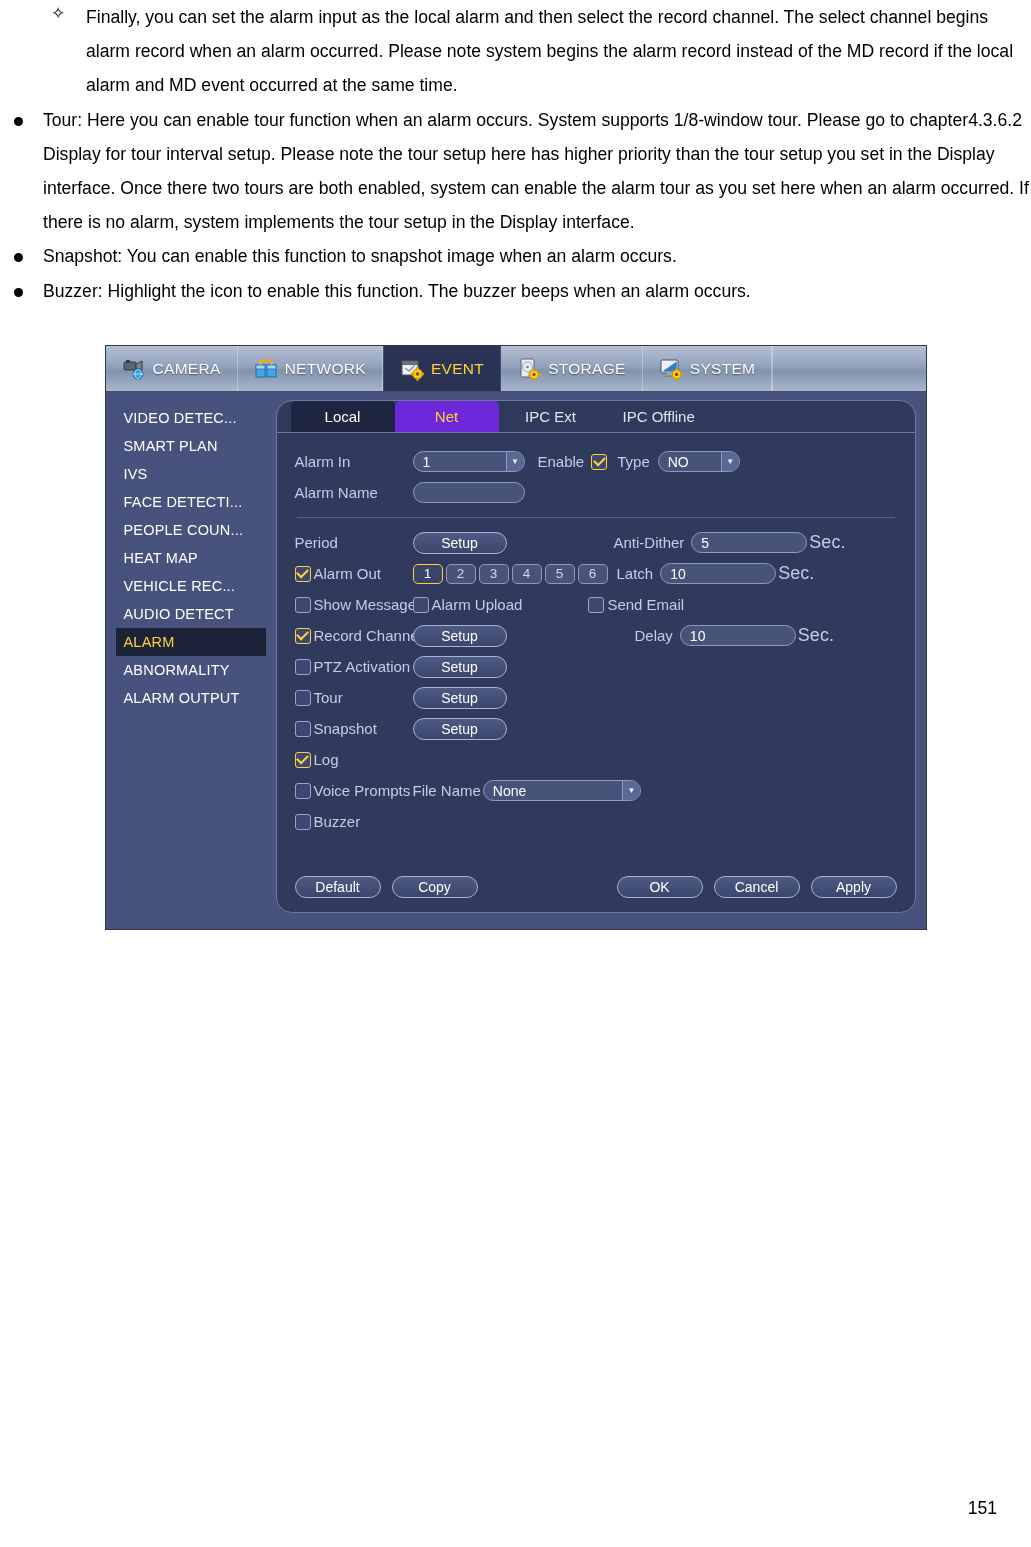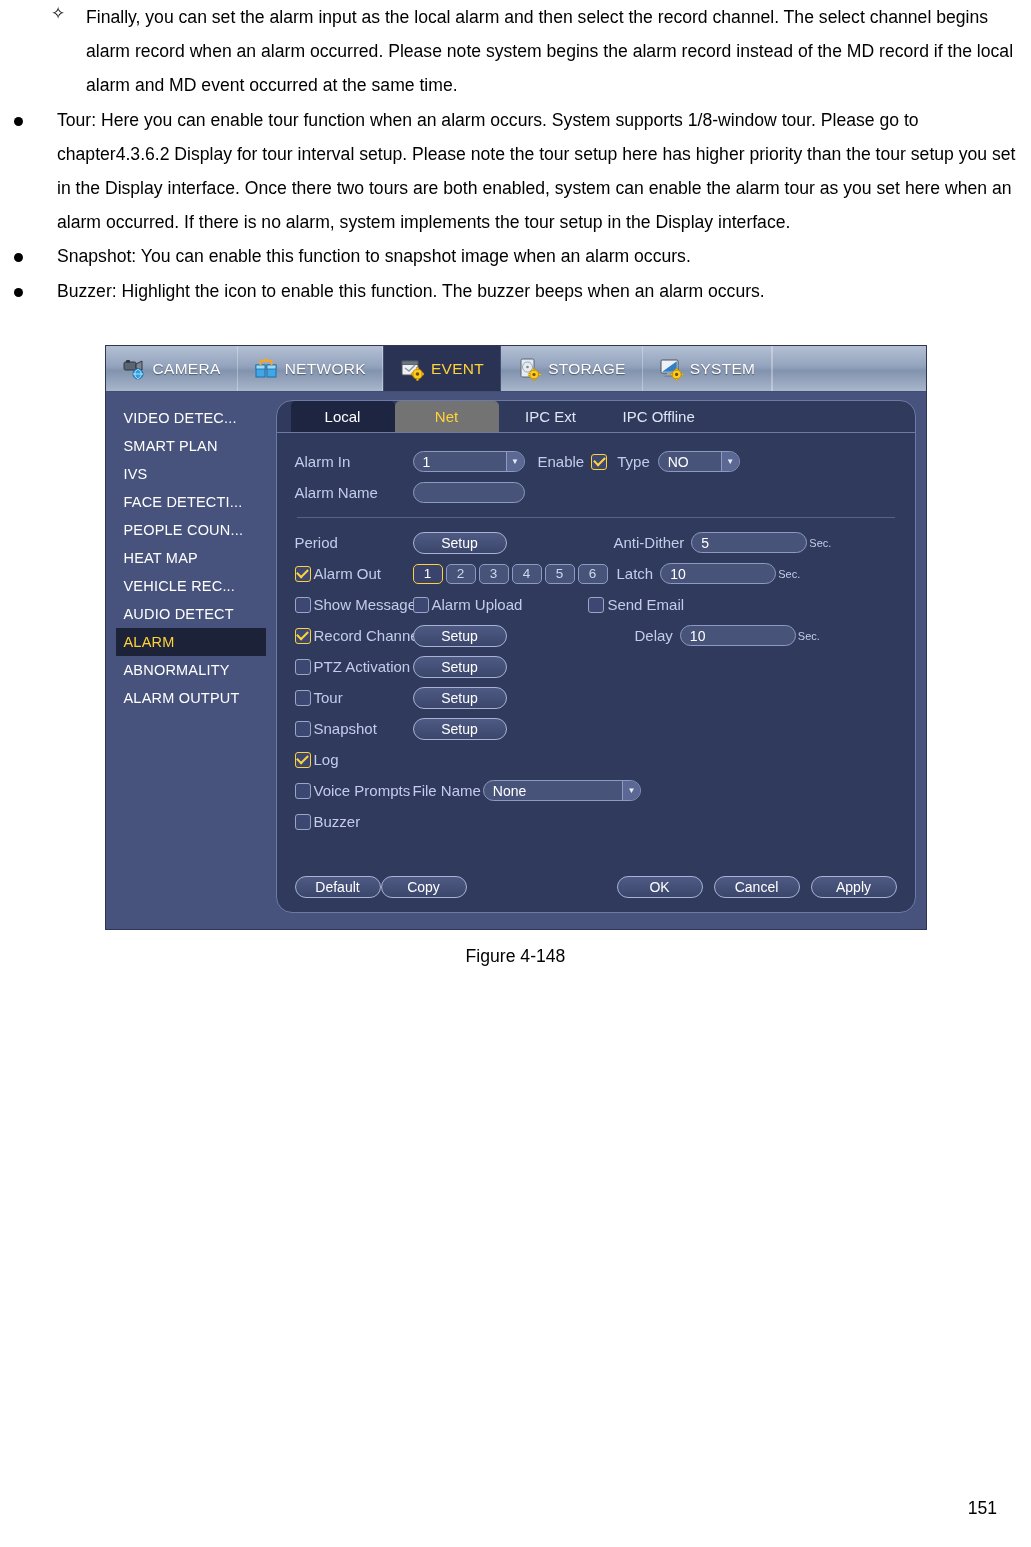--- a/index.html
+++ b/index.html
@@ -22,21 +22,21 @@
     list-style:none;
     margin:0; padding:0;
   }
   li.para{
     position:relative;
     font-size:17.6px;
     line-height:34.2px;
     color:#000;
     margin:0;
   }
-  li.lvl1{ padding-left:57px; margin-left:0px; }
+  li.lvl1{ padding-left:43px; margin-left:0px; }
   li.lvl2{ padding-left:43px; margin-left:43px; }
   li.lvl1::before{
     content:"";
     position:absolute;
     left:14px; top:14px;
     width:9px;height:9px;
     border-radius:50%;
     background:#000;
   }
   li.lvl2::before{
@@ -156,21 +156,21 @@
     height:31px;
     padding:0 20px;
     display:flex;align-items:center;justify-content:center;
     font-size:15px;
     color:#dfe6f5;
     border-radius:5px 5px 0 0;
     cursor:pointer;
     min-width:64px;
   }
   .stab.sel{background:#1d2540;color:#ffffff;}
-  .stab.alt{background:#737373;color:#ffd23a;}
+  .stab.alt{background:#6d28d9;color:#ffd23a;}
 
   
   .form{padding:14px 18px 10px 18px;position:relative;}
   .frow{display:flex;align-items:center;min-height:29px;margin-bottom:2px;}
   .lbl{color:#c3ccea;font-size:15px;white-space:nowrap;}
   .lbl.w130{width:118px;flex:0 0 118px;}
   .divider{height:1px;background:#56618c;margin:10px 2px 10px 2px;}
 
   
   .combo{
@@ -247,29 +247,29 @@
     background:#475379;
     color:#cfd7ef;
     font-size:13.5px;
     display:flex;align-items:center;justify-content:center;
     margin-right:3px;
     cursor:pointer;
     box-sizing:border-box;
   }
   .chanbox.sel{border-color:#ffd23a;background:#39436b;color:#ffffff;}
 
-  .sec{color:#c3ccea;font-size:11px;margin-left:2px;}
+  .sec{color:#c3ccea;font-size:18px;margin-left:2px;}
 
   .btnbar{
     display:flex;align-items:center;
     padding:0 18px 14px 18px;
     margin-top:28px;
   }
   .btnbar .grp-r{margin-left:auto;display:flex;gap:11px;}
-  .btnbar .grp-l{display:flex;}
+  .btnbar .grp-l{display:flex;gap:11px;}
   .btn.sm{min-width:86px;}
 
   .caption{
     text-align:center;
     font-size:17.6px;
     color:#000;
     margin-top:16px;
   }
   .pageno{
     position:absolute;
@@ -575,16 +575,15 @@
             <div class="btn sm">OK</div>
             <div class="btn sm">Cancel</div>
             <div class="btn sm">Apply</div>
           </div>
         </div>
 
       </div>
     </div>
   </div>
 
-  <div class="caption">Figure 4-148</div>
 </div>
 
 <div class="pageno">151</div>
 
 </body></html>

